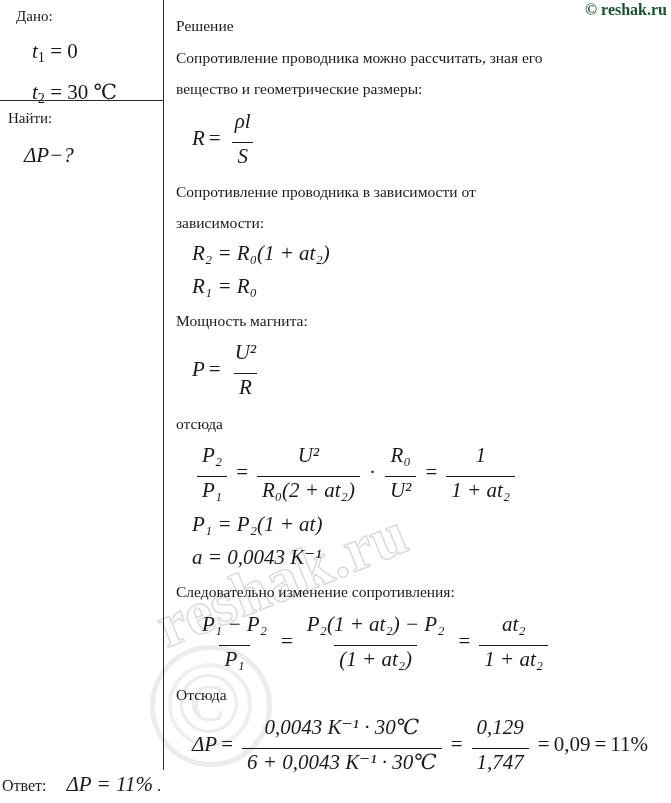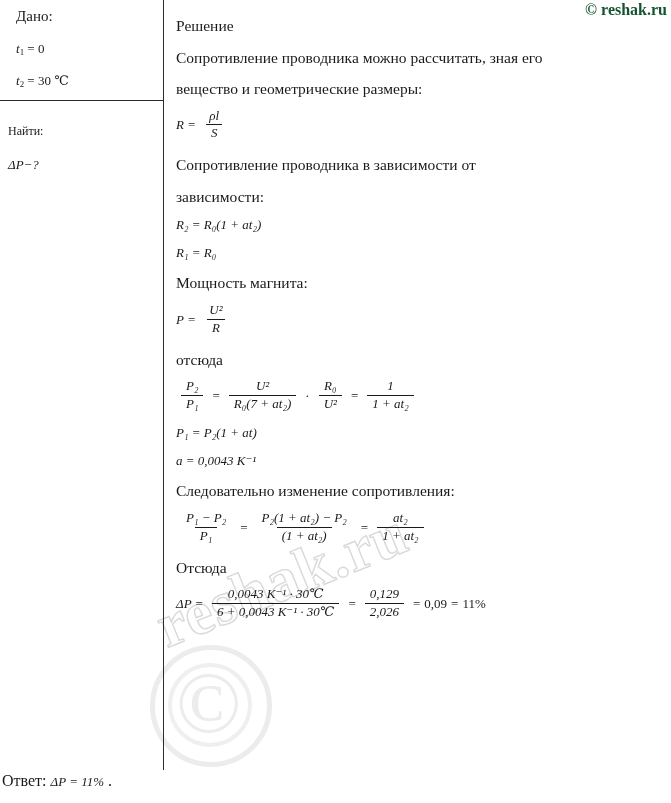--- a/index.html
+++ b/index.html
@@ -46,42 +46,42 @@
     position:absolute;left:0;top:100px;width:163px;height:1px;
     background:#2b2b2b;z-index:2;
   }
 
   
   .given{position:absolute;left:16px;top:0;width:150px;z-index:3;}
   .given .lbl{font-size:15px;margin-top:8px;}
   .given .row{font-size:16px;margin-top:14px;font-style:italic;}
   .given .row .up{font-style:normal;}
   .find{position:absolute;left:8px;top:104px;width:150px;z-index:3;}
-  .find .lbl{font-size:12px;margin-top:20px;}
+  .find .lbl{font-size:15px;margin-top:6px;}
   .find .row{font-size:16px;margin-top:16px;}
 
   
   .sol{position:absolute;left:176px;top:0;width:495px;z-index:3;}
   .copy{
     position:absolute;right:4px;top:1px;
     font-size:16px;font-weight:700;
     font-family:"Liberation Serif","DejaVu Serif",serif;
     letter-spacing:0px;z-index:4;color:#14532d;
   }
   .hdr{font-size:15.5px;line-height:1;padding-top:18px;}
   .txt{font-size:15.5px;line-height:1;padding-top:16px;white-space:nowrap;}
 
   
-  .math{font-style:italic;font-size:13px;}
+  .math{font-style:italic;font-size:21px;margin-left:16px;}
   .mrow{display:flex;align-items:center;white-space:nowrap;}
   .eqline{padding-top:12px;}
   .up{font-style:normal;}
   sub{font-size:.68em;font-style:normal;vertical-align:-0.28em;}
   .frac{display:inline-flex;flex-direction:column;align-items:center;
-        vertical-align:middle;margin:0 5px;}
+        vertical-align:middle;margin:0 5px;gap:8px;}
   .frac .num{padding:0 5px 1px 5px;line-height:1.15;}
   .frac .den{padding:1px 5px 0 5px;line-height:1.15;border-top:1.3px solid #1a1a1a;}
   .op{font-style:normal;padding:0 4px;}
 
   .answer{
     position:absolute;left:2px;top:772px;font-size:16px;z-index:3;
     white-space:nowrap;
   }
 </style>
 </head>
@@ -161,21 +161,21 @@
 
     <div class="txt eqline">
       <span class="mrow math">
         <span class="frac">
           <span class="num">P₂</span>
           <span class="den">P₁</span>
         </span>
         <span class="op">=</span>
         <span class="frac">
           <span class="num">U²</span>
-          <span class="den">R₀(7 + at₂)</span>
+          <span class="den">R₀(2 + at₂)</span>
         </span>
         <span class="op">·</span>
         <span class="frac">
           <span class="num">R₀</span>
           <span class="den">U²</span>
         </span>
         <span class="op">=</span>
         <span class="frac">
           <span class="num">1</span>
           <span class="den">1 + at₂</span>
@@ -219,21 +219,21 @@
       <span class="mrow math">
         <span>ΔP</span>
         <span class="op">=</span>
         <span class="frac">
           <span class="num">0,0043 К⁻¹ · 30℃</span>
           <span class="den">6 + 0,0043 К⁻¹ · 30℃</span>
         </span>
         <span class="op">=</span>
         <span class="frac">
           <span class="num">0,129</span>
-          <span class="den">2,026</span>
+          <span class="den">1,747</span>
         </span>
         <span class="op">=</span>
         <span class="up">0,09</span>
         <span class="op">=</span>
         <span class="up">11%</span>
       </span>
     </div>
 
   </div>
 

